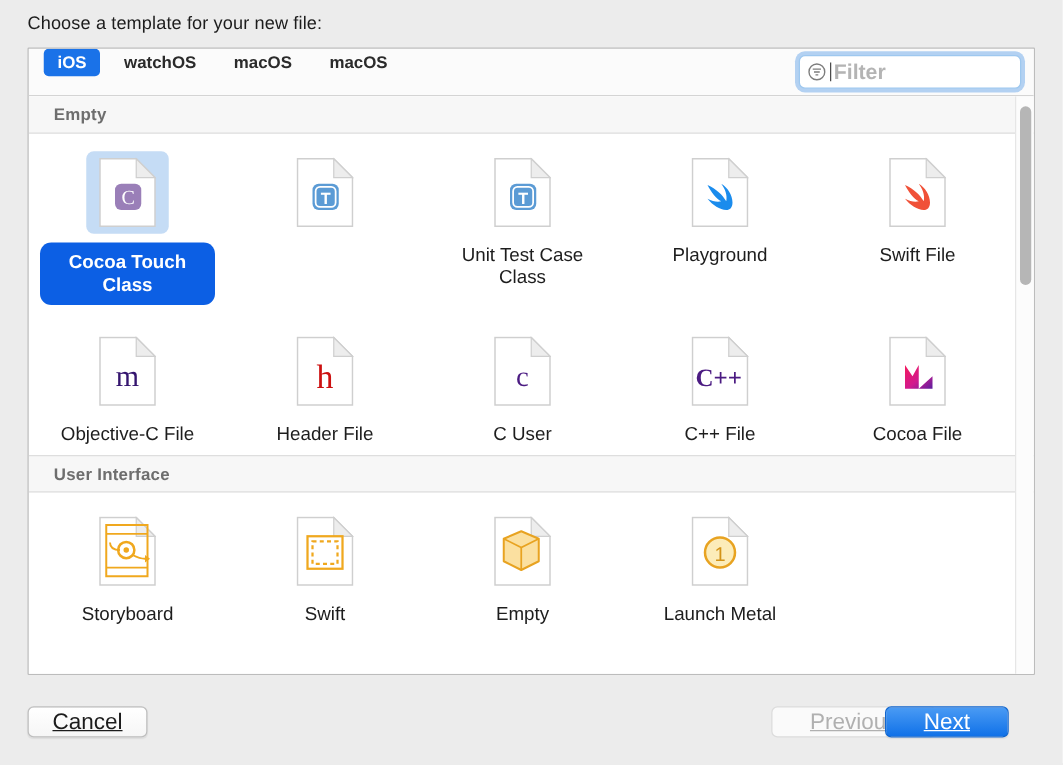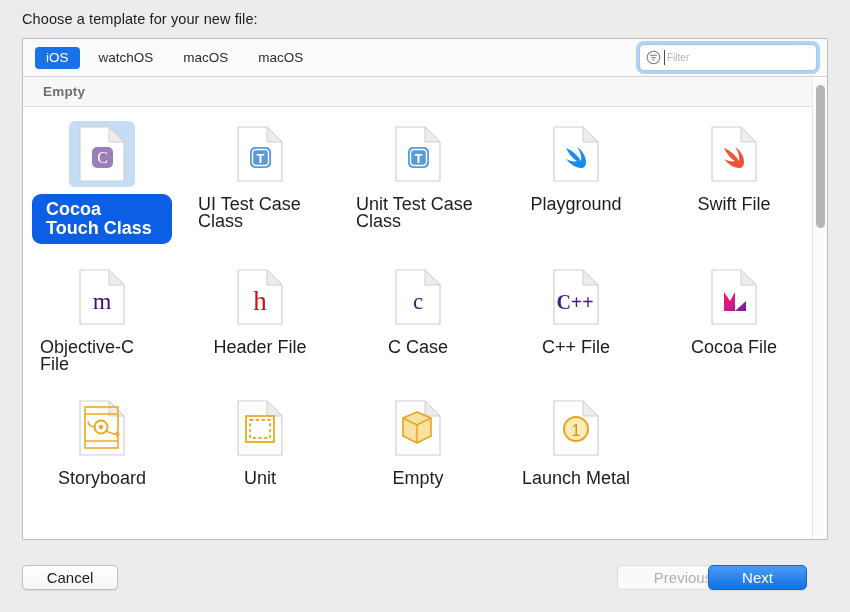--- a/index.html
+++ b/index.html
@@ -48,22 +48,23 @@
     overflow: hidden;
   }
 
   
   .tabbar {
     position: relative;
     height: 38px;
     background: #fbfbfb;
     border-bottom: 1px solid #d4d4d4;
     display: flex;
-    align-items: center;
+    align-items: flex-start;
     padding-left: 12px;
+    font-weight: bold;
   }
 
   .tab {
     font-size: 13.5px;
     color: #2b2b2b;
     padding: 3px 11px 4px 11px;
     border-radius: 4px;
     margin-right: 8px;
     white-space: nowrap;
     cursor: default;
@@ -97,21 +98,21 @@
   }
 
   .filter-caret {
     width: 1px;
     height: 15px;
     background: #4c4c4c;
     margin-right: 2px;
   }
 
   .filter-placeholder {
-    font-size: 10px;
+    font-size: 17px;
     color: #b4b4b4;
     line-height: 1;
   }
 
   
   .scrollbody {
     position: relative;
     height: 463px;
     overflow: hidden;
     background: #ffffff;
@@ -156,23 +157,24 @@
     align-items: center;
     justify-content: center;
   }
 
   .cell.selected .icon-box { background: #c5dcf5; }
 
   .doc-svg { display: block; }
 
   .cell-label {
     margin-top: 7px;
-    font-size: 18px;
+    font-size: 15px;
     line-height: 17px;
     color: #1d1d1d;
+    text-align: center;
     max-width: 140px;
     padding: 2px 8px;
     border-radius: 8px;
   }
 
   .cell.selected .cell-label {
     background: #0c5fe4;
     color: #ffffff;
     font-weight: bold;
     padding: 6px 14px;
@@ -199,29 +201,30 @@
     height: 143px;
     border-radius: 5px;
     background: #b6b6b6;
   }
 
   
   .btn {
     position: absolute;
     height: 25px;
     border-radius: 5px;
-    font-size: 15px;
+    font-size: 18px;
     display: flex;
     align-items: center;
     justify-content: center;
     border: 1px solid #bfbfbf;
     background: linear-gradient(#ffffff, #f6f6f6);
     color: #1c1c1c;
     cursor: default;
     box-shadow: 0 1px 1px rgba(0,0,0,0.07);
+    text-decoration: underline;
   }
 
   .btn-cancel { left: 22px; top: 565px; width: 96px; }
 
   .btn-previous {
     left: 617px; top: 565px; width: 132px;
     color: #b0b0b0;
     background: #fafafa;
     border-color: #dcdcdc;
     box-shadow: none;
@@ -285,21 +288,20 @@
         <div class="cell">
           <div class="icon-box">
             <svg class="doc-svg" width="46" height="56" viewBox="0 0 46 56">
               <path d="M1 1 h29 l15 15 v39 h-44 z" fill="#fff" stroke="#cfcfcf" stroke-width="1.2"></path>
               <path d="M30 1 l15 15 h-15 z" fill="#ededed" stroke="#cfcfcf" stroke-width="1"></path>
               <rect x="13" y="21" width="21" height="21" rx="5" fill="#5b9bd5"></rect>
               <rect x="15.5" y="23.5" width="16" height="16" rx="3.5" fill="none" stroke="#ffffff" stroke-width="1.4"></rect>
               <text x="23.5" y="37" text-anchor="middle" font-family="'Liberation Sans',sans-serif" font-size="13" font-weight="bold" fill="#ffffff">T</text>
             </svg>
           </div>
-          <div class="cell-label">UI Test Case Class</div>
         </div>
 
         <div class="cell">
           <div class="icon-box">
             <svg class="doc-svg" width="46" height="56" viewBox="0 0 46 56">
               <path d="M1 1 h29 l15 15 v39 h-44 z" fill="#fff" stroke="#cfcfcf" stroke-width="1.2"></path>
               <path d="M30 1 l15 15 h-15 z" fill="#ededed" stroke="#cfcfcf" stroke-width="1"></path>
               <rect x="13" y="21" width="21" height="21" rx="5" fill="#5b9bd5"></rect>
               <rect x="15.5" y="23.5" width="16" height="16" rx="3.5" fill="none" stroke="#ffffff" stroke-width="1.4"></rect>
               <text x="23.5" y="37" text-anchor="middle" font-family="'Liberation Sans',sans-serif" font-size="13" font-weight="bold" fill="#ffffff">T</text>
@@ -353,21 +355,21 @@
         </div>
 
         <div class="cell">
           <div class="icon-box">
             <svg class="doc-svg" width="46" height="56" viewBox="0 0 46 56">
               <path d="M1 1 h29 l15 15 v39 h-44 z" fill="#fff" stroke="#cfcfcf" stroke-width="1.2"></path>
               <path d="M30 1 l15 15 h-15 z" fill="#ededed" stroke="#cfcfcf" stroke-width="1"></path>
               <text x="23" y="40" text-anchor="middle" font-family="'Liberation Serif',serif" font-size="23" fill="#4b1b82">c</text>
             </svg>
           </div>
-          <div class="cell-label">C Case</div>
+          <div class="cell-label">C User</div>
         </div>
 
         <div class="cell">
           <div class="icon-box">
             <svg class="doc-svg" width="46" height="56" viewBox="0 0 46 56">
               <path d="M1 1 h29 l15 15 v39 h-44 z" fill="#fff" stroke="#cfcfcf" stroke-width="1.2"></path>
               <path d="M30 1 l15 15 h-15 z" fill="#ededed" stroke="#cfcfcf" stroke-width="1"></path>
               <text x="22" y="40" text-anchor="middle" font-family="'Liberation Serif',serif" font-size="20" font-weight="bold" fill="#4b1b82">C++</text>
             </svg>
           </div>
@@ -387,20 +389,21 @@
               <path d="M1 1 h29 l15 15 v39 h-44 z" fill="#fff" stroke="#cfcfcf" stroke-width="1.2"></path>
               <path d="M30 1 l15 15 h-15 z" fill="#ededed" stroke="#cfcfcf" stroke-width="1"></path>
               <path d="M13 42 l0-19 l6 9 l5-9 l0 19 l11-10 l0 10 z" fill="url(#metalgrad)"></path>
             </svg>
           </div>
           <div class="cell-label">Cocoa File</div>
         </div>
 
       </div>
 
+      <div class="section-header second">User Interface</div>
 
       <div class="grid">
 
         <div class="cell">
           <div class="icon-box">
             <svg class="doc-svg" width="46" height="56" viewBox="0 0 46 56">
               <path d="M1 1 h29 l15 15 v39 h-44 z" fill="#fff" stroke="#cfcfcf" stroke-width="1.2"></path>
               <path d="M30 1 l15 15 h-15 z" fill="#ededed" stroke="#cfcfcf" stroke-width="1"></path>
               <rect x="6" y="7" width="33" height="41" fill="none" stroke="#f0a81e" stroke-width="1.6"></rect>
               <line x1="6" y1="14" x2="39" y2="14" stroke="#f0a81e" stroke-width="1.4"></line>
@@ -417,21 +420,21 @@
 
         <div class="cell">
           <div class="icon-box">
             <svg class="doc-svg" width="46" height="56" viewBox="0 0 46 56">
               <path d="M1 1 h29 l15 15 v39 h-44 z" fill="#fff" stroke="#cfcfcf" stroke-width="1.2"></path>
               <path d="M30 1 l15 15 h-15 z" fill="#ededed" stroke="#cfcfcf" stroke-width="1"></path>
               <rect x="9" y="16" width="28" height="26" fill="none" stroke="#f0a81e" stroke-width="1.8"></rect>
               <rect x="13" y="20" width="20" height="18" fill="none" stroke="#f0a81e" stroke-width="1.8" stroke-dasharray="3.2 2.6"></rect>
             </svg>
           </div>
-          <div class="cell-label">Unit</div>
+          <div class="cell-label">Swift</div>
         </div>
 
         <div class="cell">
           <div class="icon-box">
             <svg class="doc-svg" width="46" height="56" viewBox="0 0 46 56">
               <path d="M1 1 h29 l15 15 v39 h-44 z" fill="#fff" stroke="#cfcfcf" stroke-width="1.2"></path>
               <path d="M30 1 l15 15 h-15 z" fill="#ededed" stroke="#cfcfcf" stroke-width="1"></path>
               <path d="M22 12 l14 6 l0 18 l-14 7 l-14-7 l0-18 z" fill="#fbe0a0" stroke="#e8a321" stroke-width="1.6" stroke-linejoin="round"></path>
               <path d="M8 18 l14 7 l14-7" fill="none" stroke="#e8a321" stroke-width="1.4"></path>
               <line x1="22" y1="25" x2="22" y2="43" stroke="#e8a321" stroke-width="1.4"></line>

